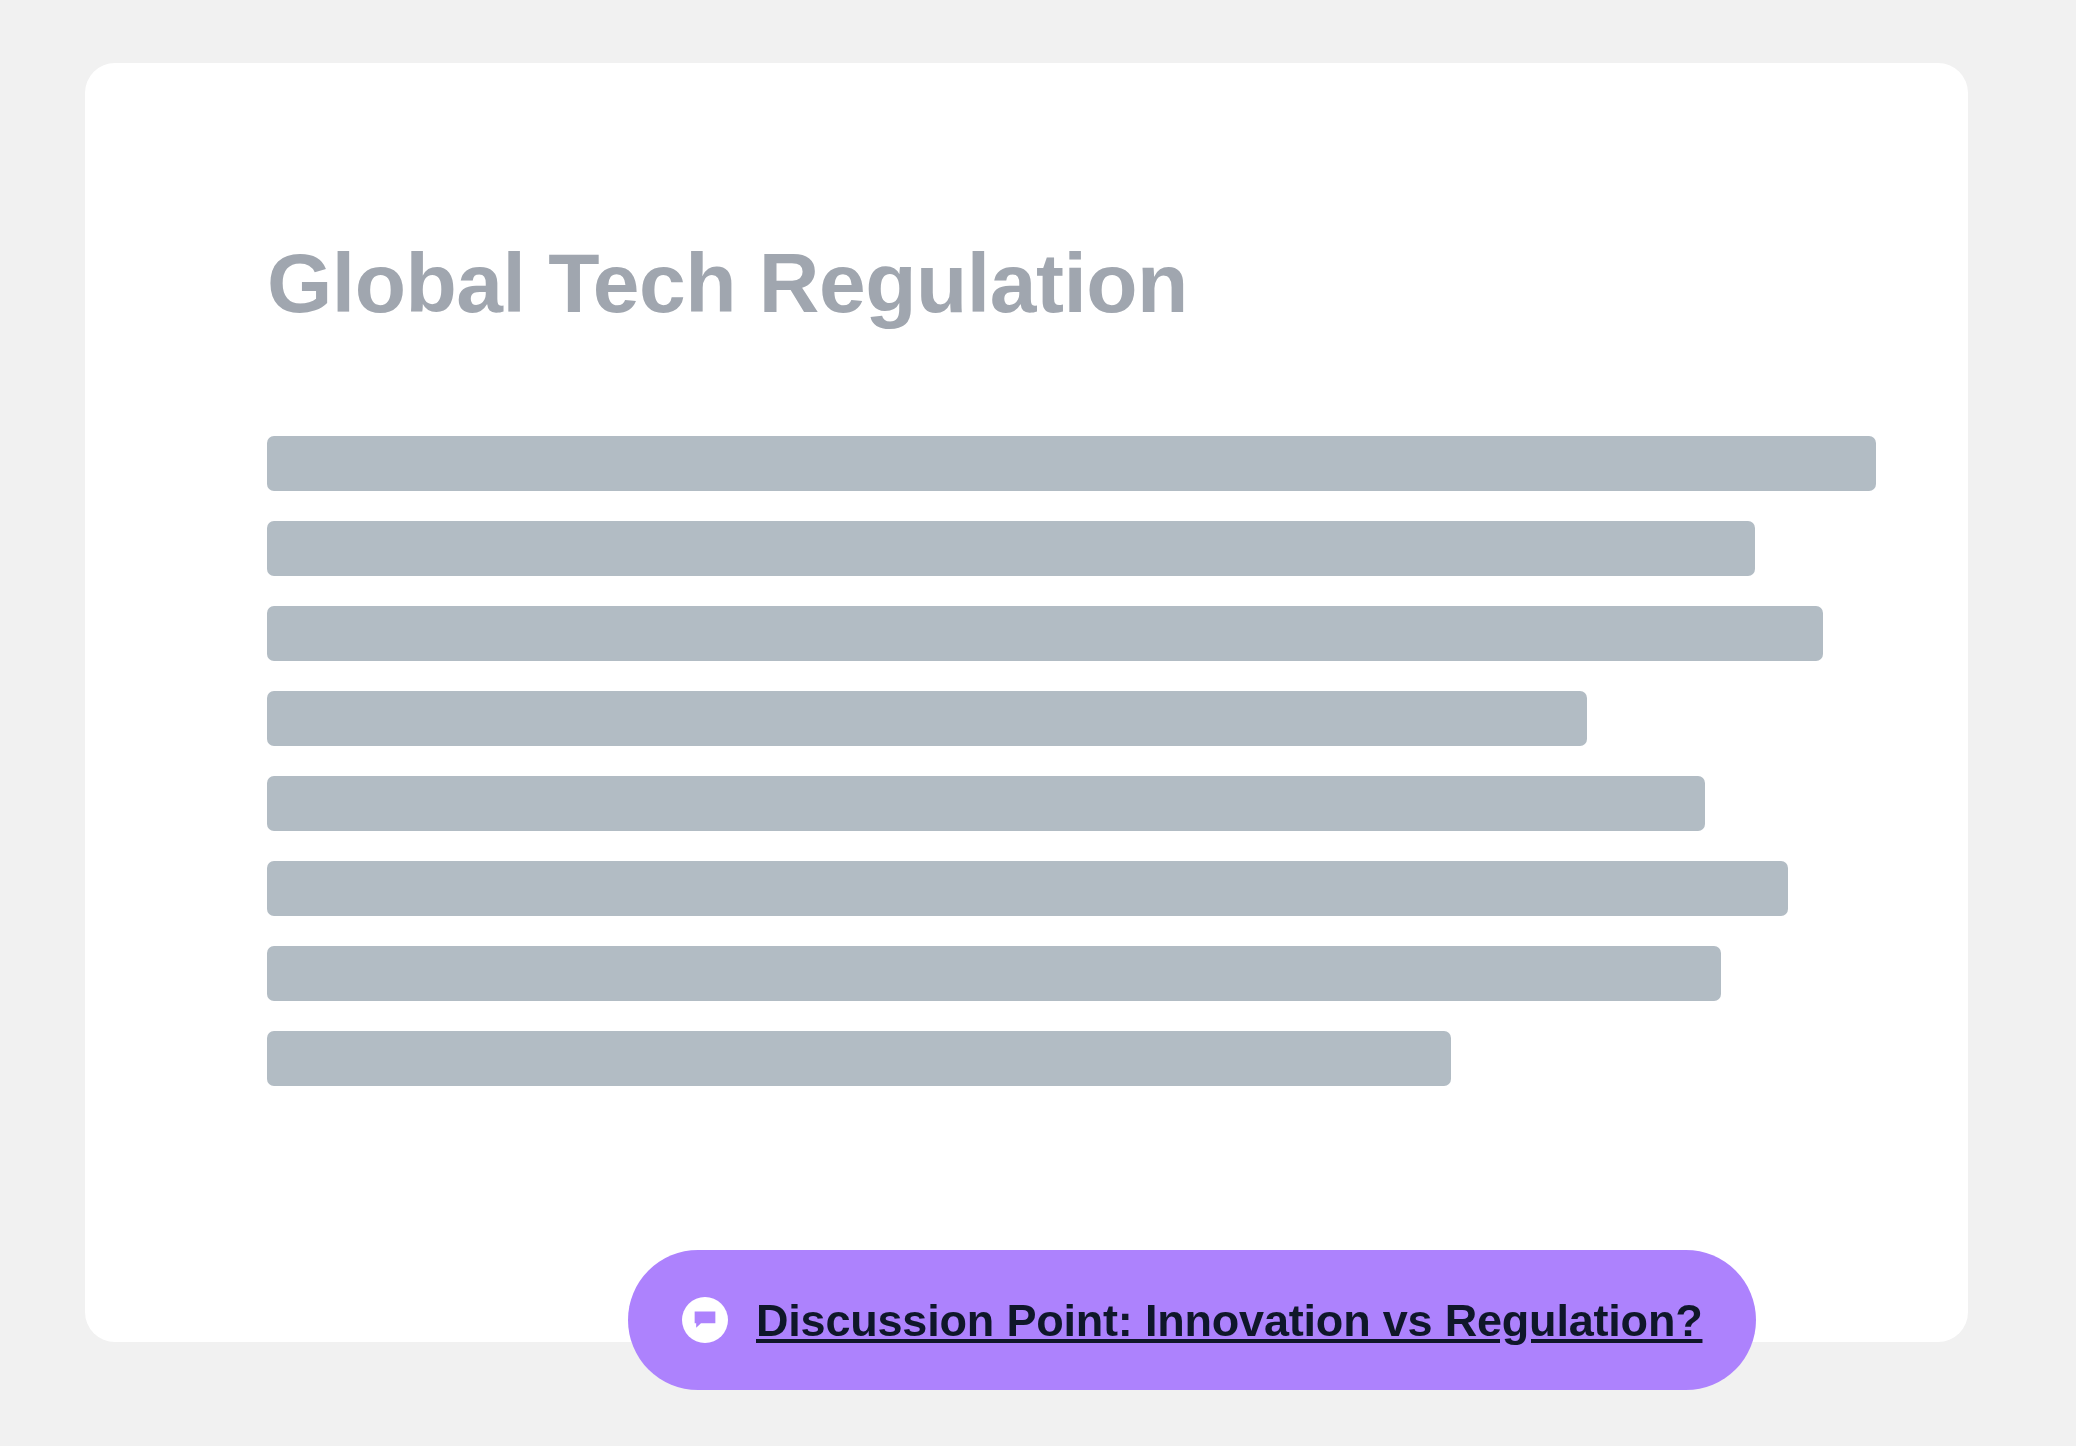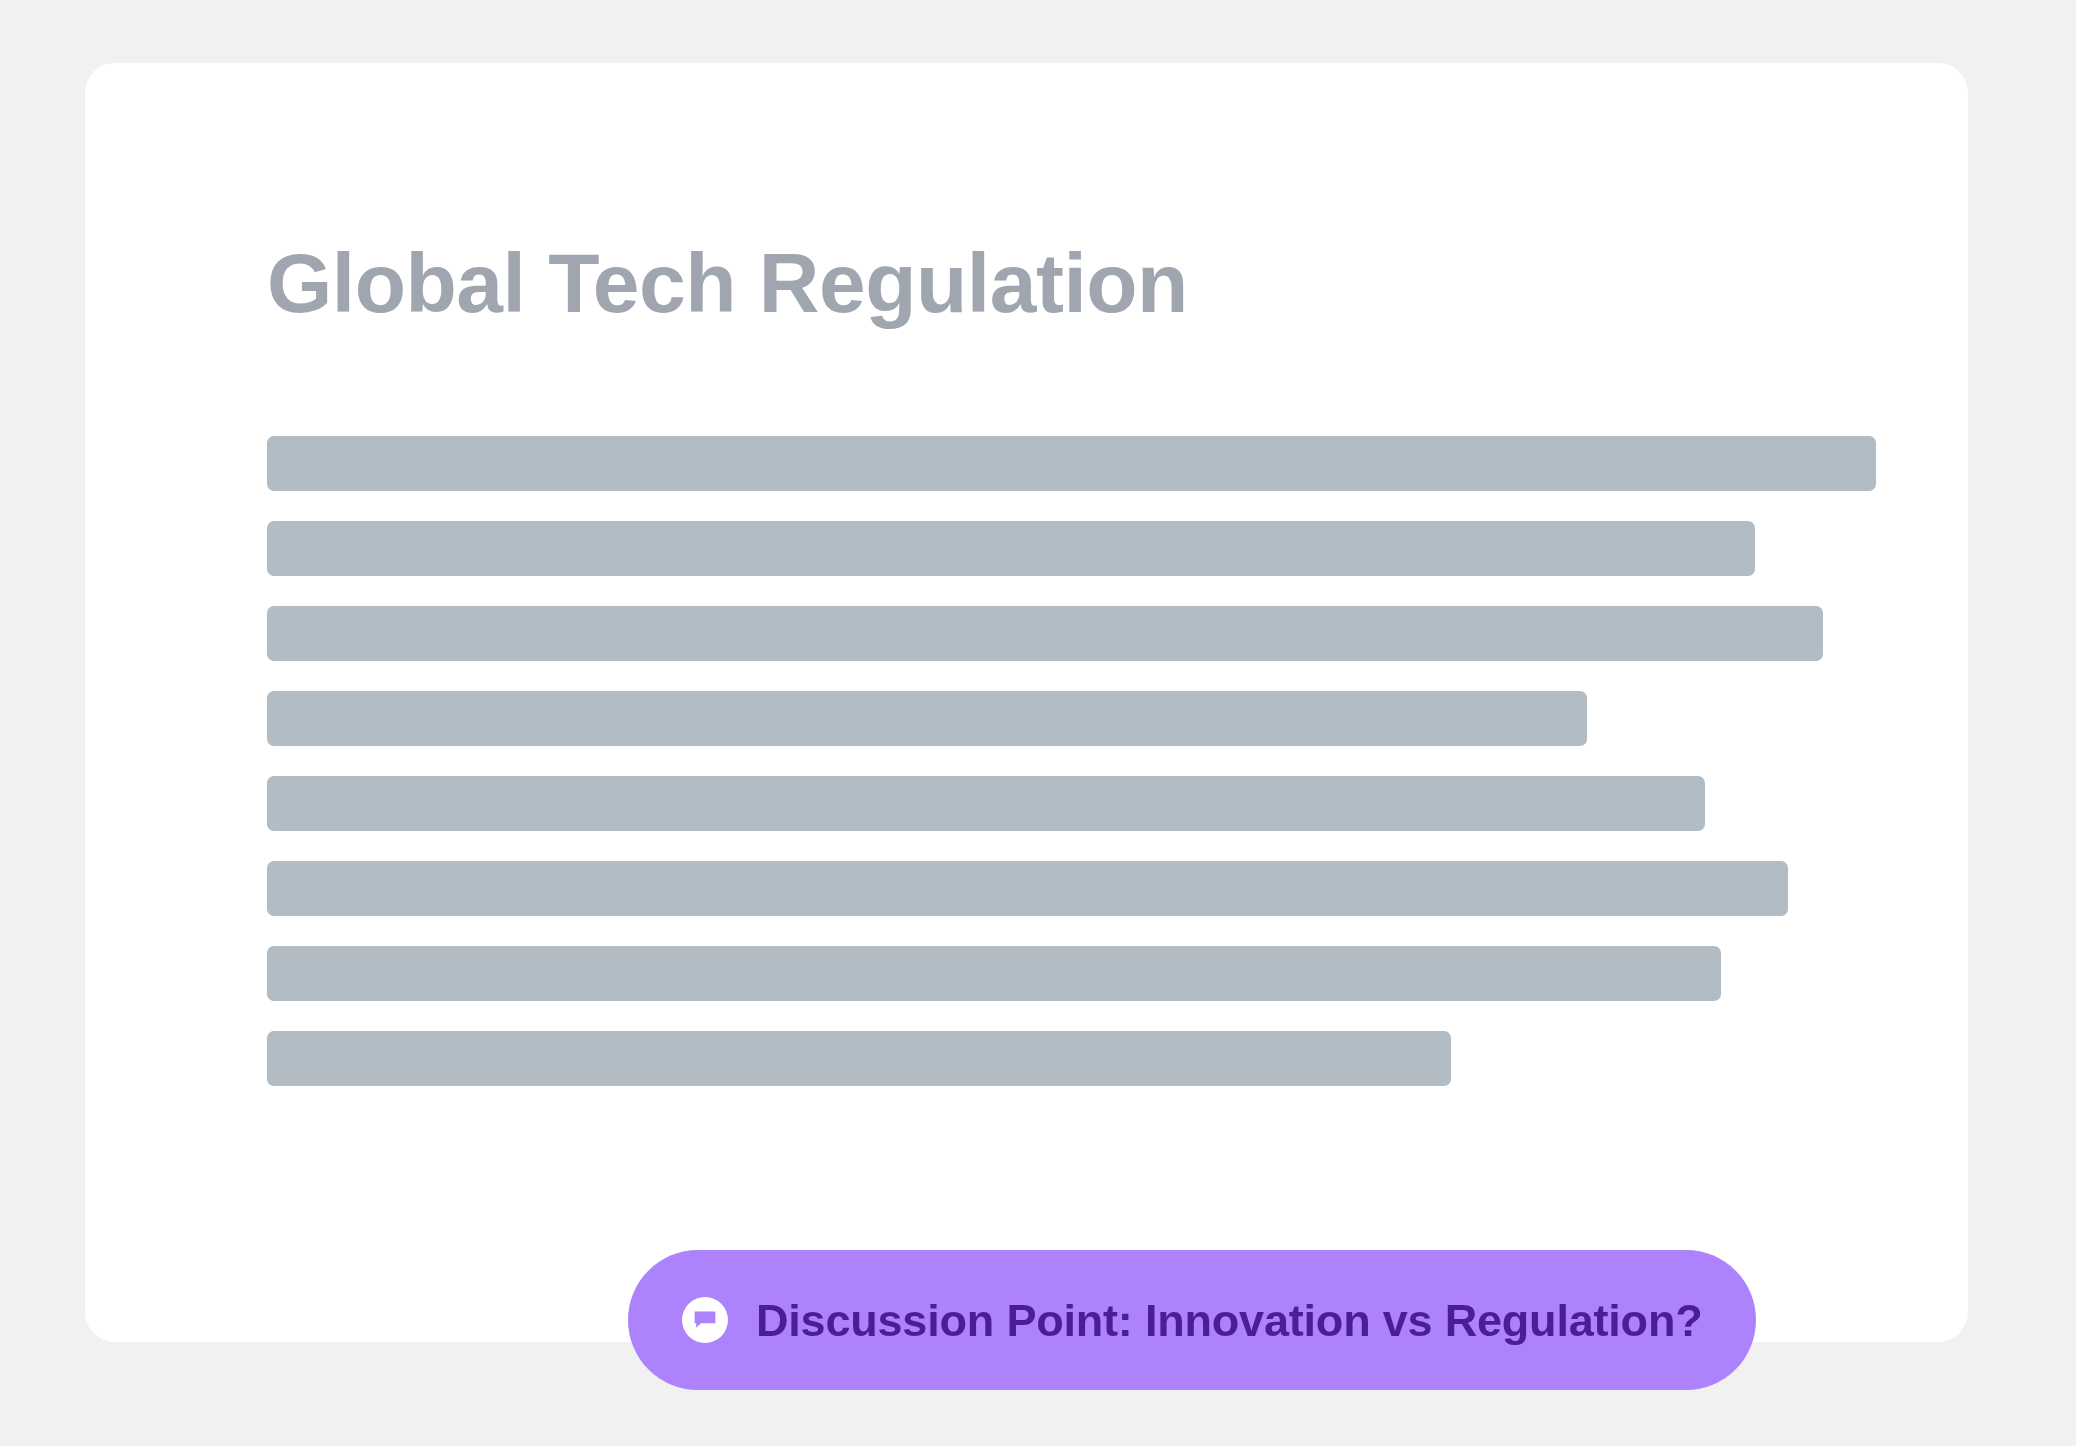--- a/index.html
+++ b/index.html
@@ -128,16 +128,16 @@
           <div class="text-line" style="width: 1184px; background: rgb(178, 188, 196);"></div>
         </div>
       </div>
   </div>
 
   <div class="discussion-badge" style="background: rgb(173, 130, 253);">
     <svg class="badge-icon" viewBox="0 0 24 24" aria-hidden="true">
       <circle cx="12" cy="12" r="12" fill="#ffffff"></circle>
       <path d="M6.6 7.6h10.8v6.1H9.9l-2.5 2.3v-2.3H6.6z" fill="#ad82fd"></path>
     </svg>
-    <span class="badge-label" style="color: #4c1d95;">Discussion Point: Innovation vs Regulation?</span>
+    <span class="badge-label" style="color: #0f172a; text-decoration: underline;">Discussion Point: Innovation vs Regulation?</span>
   </div>
 
 </div>
 
 </body></html>

